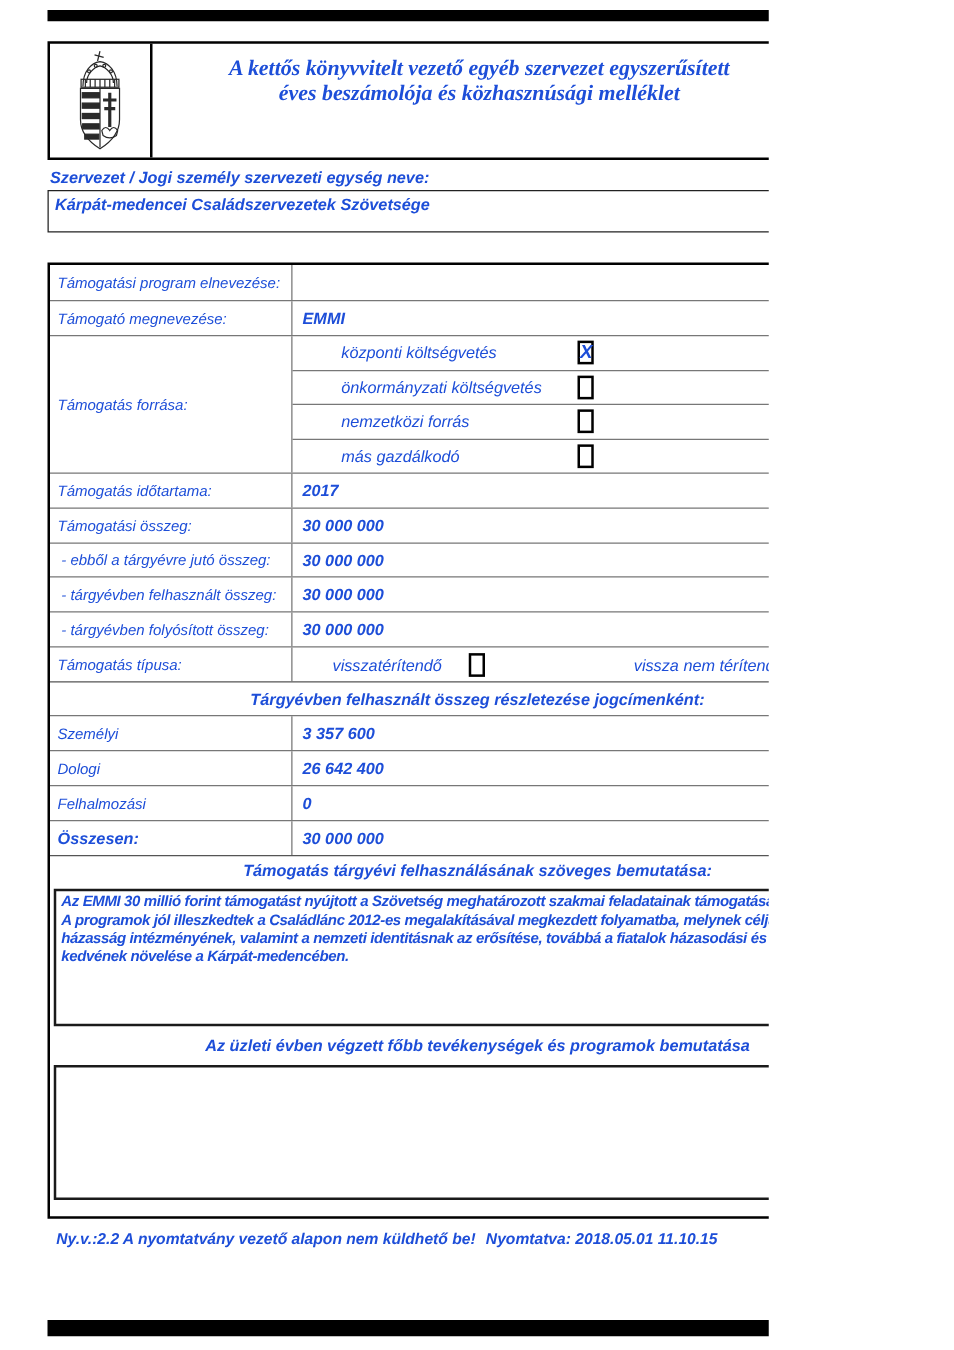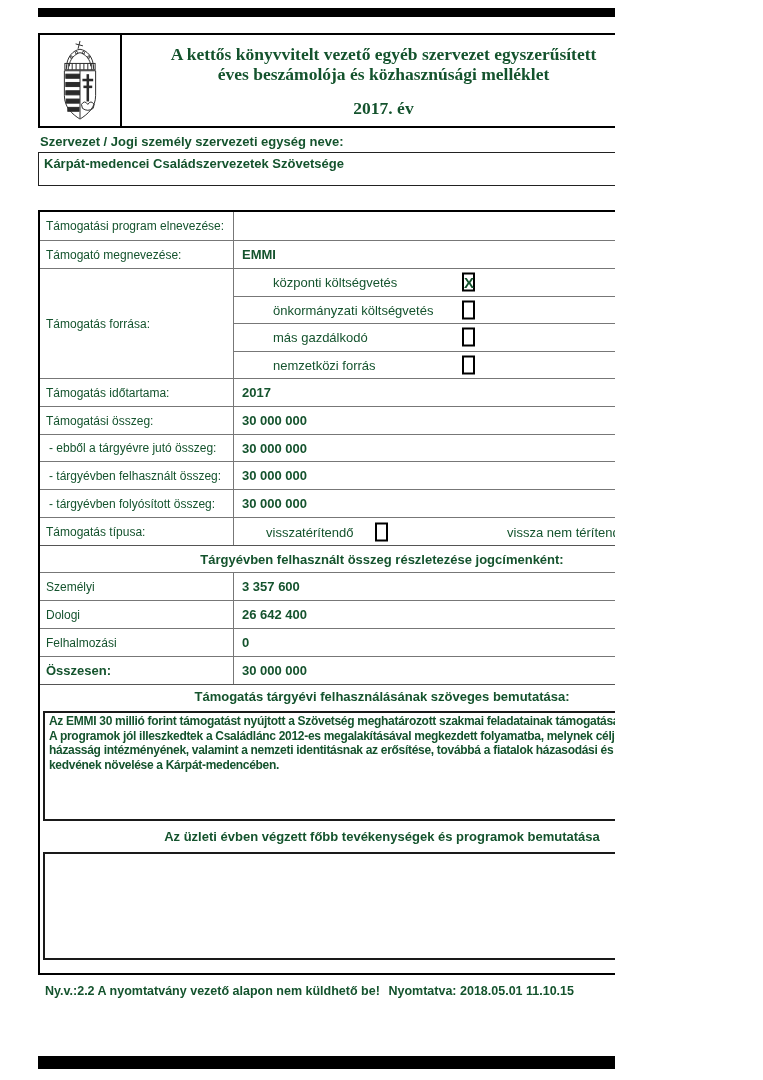--- a/index.html
+++ b/index.html
@@ -1,17 +1,17 @@
 <!DOCTYPE html>
 <html><head>
 <meta charset="utf-8">
 <style>
   html,body{margin:0;padding:0;background:#fff;}
-  .page{position:relative;width:615px;height:1080px;background:#fff;color:#14532d;
-        font-family:"Liberation Sans",sans-serif;overflow:hidden;}
+  .page{position:relative;width:615px;height:1080px;background:#fff;color:#1d4ed8;
+        font-family:"Liberation Sans",sans-serif;overflow:hidden;font-style:italic;}
   .topbar,.bottombar{position:absolute;left:38px;width:688px;background:#000;}
   .topbar{top:8px;height:9px;}
   .bottombar{top:1056px;height:13px;}
 
   
   .hdr{position:absolute;left:38px;top:33px;width:688px;height:95px;border:2px solid #000;
        box-sizing:border-box;display:flex;}
   .logo-cell{width:82px;border-right:2px solid #000;display:flex;align-items:center;justify-content:center;box-sizing:border-box;}
   .title-cell{flex:1;border-right:2px solid #000;text-align:center;position:relative;
        font-family:"Liberation Serif",serif;font-weight:bold;box-sizing:border-box;}
@@ -99,21 +99,20 @@
           <line x1="31.5" y1="48" x2="40.5" y2="48" stroke-width="2.6"></line>
           <path d="M29.5 66 q3.2 -5 6.5 0 q3.2 -5 6.5 0 l-1 4 q-5.5 4 -11 0 Z"></path>
         </svg>
       </span>
     </div>
     <div class="title-cell">
       <div class="title-lines">
         <div>A kettős könyvvitelt vezető egyéb szervezet egyszerűsített</div>
         <div>éves beszámolója és közhasznúsági melléklet</div>
       </div>
-      <div class="hdr-year">2017. év</div>
     </div>
     <div class="pk-cell">PK-342</div>
   </div>
 
   <div class="org-label">Szervezet / Jogi személy szervezeti egység neve:</div>
   <div class="org-box">Kárpát-medencei Családszervezetek Szövetsége</div>
 
   <div class="main">
 
     <div class="row first" style="height:28px">
@@ -130,25 +129,25 @@
       <div class="subcol">
         <div class="subrow first">
           <span class="cb-label">központi költségvetés</span>
           <span class="checkbox">X</span>
         </div>
         <div class="subrow">
           <span class="cb-label">önkormányzati költségvetés</span>
           <span class="checkbox"></span>
         </div>
         <div class="subrow">
+          <span class="cb-label">nemzetközi forrás</span>
+          <span class="checkbox"></span>
+        </div>
+        <div class="subrow">
           <span class="cb-label">más gazdálkodó</span>
-          <span class="checkbox"></span>
-        </div>
-        <div class="subrow">
-          <span class="cb-label">nemzetközi forrás</span>
           <span class="checkbox"></span>
         </div>
       </div>
     </div>
 
     <div class="row" style="height:28px">
       <div class="lbl">Támogatás időtartama:</div>
       <div class="val">2017</div>
     </div>
 

